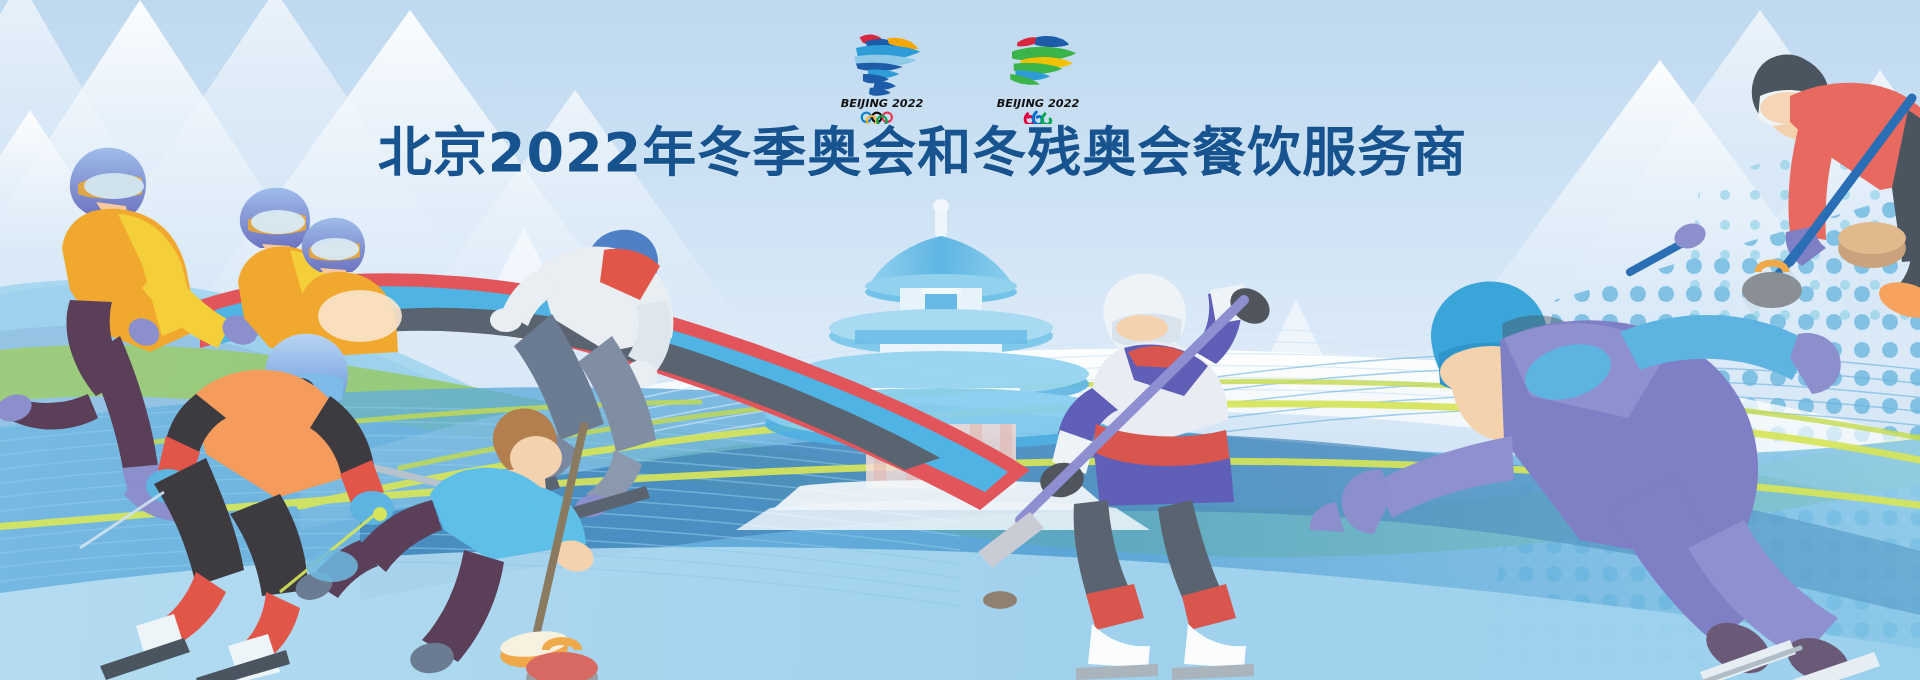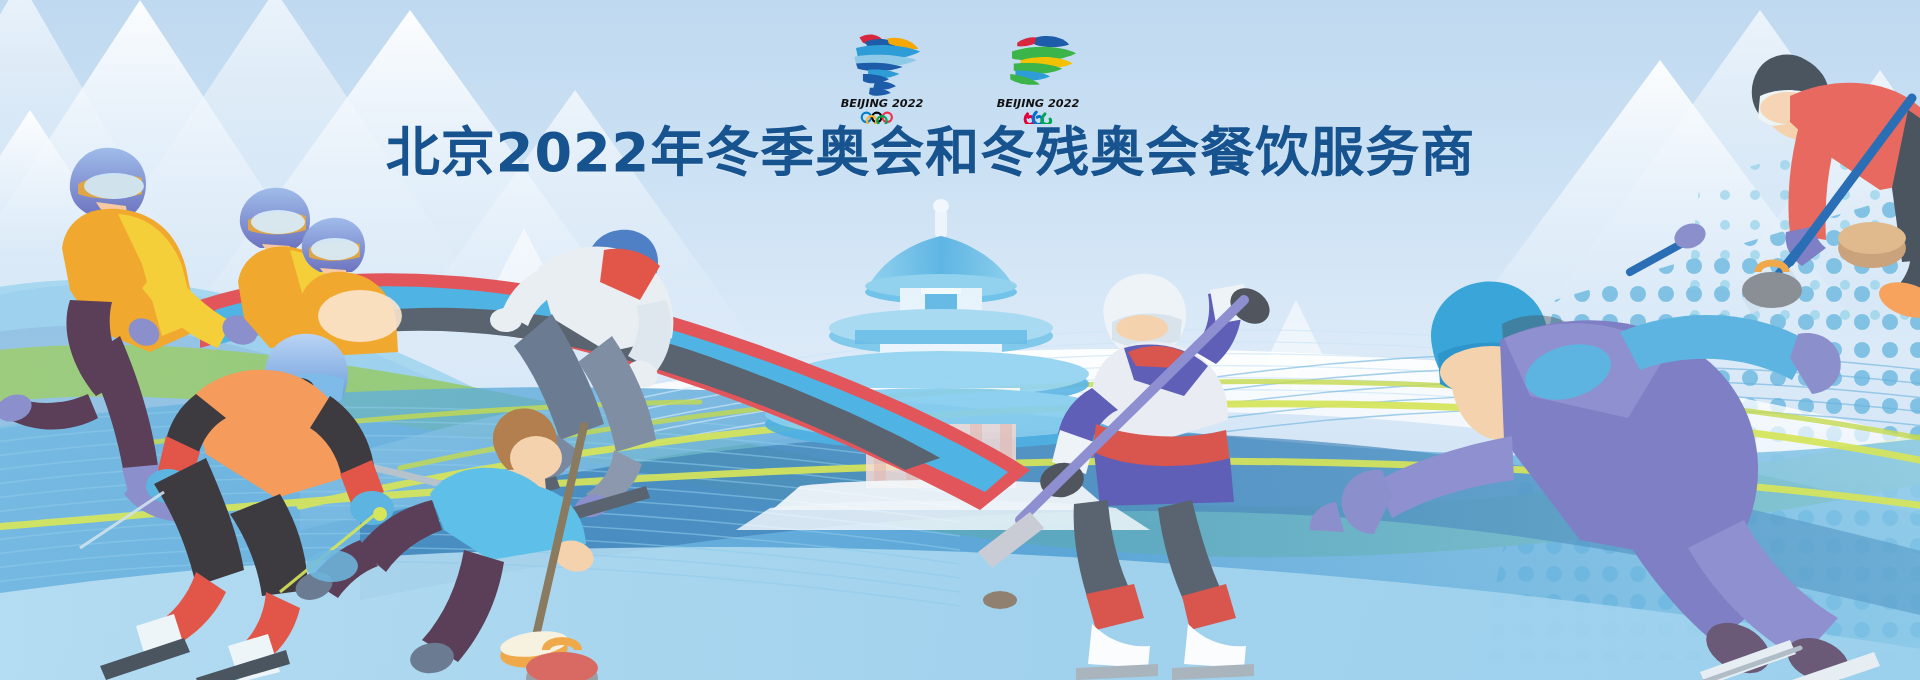--- a/index.html
+++ b/index.html
@@ -26,21 +26,21 @@
     gap:52px;
     align-items:flex-start;
     z-index:40;
   }
   .emblem{width:104px;}
   .emblem svg{display:block;width:104px;height:auto;}
 
   
   #title{
     position:absolute;
-    left:16px;
+    left:8px;
     top:122px;
     width:1829px;
     text-align:center;
     z-index:45;
     font-family:"DejaVu Sans","Liberation Sans",sans-serif;
     font-weight:bold;
     font-size:54px;
     letter-spacing:1px;
     color:#17538f;
     white-space:nowrap;

